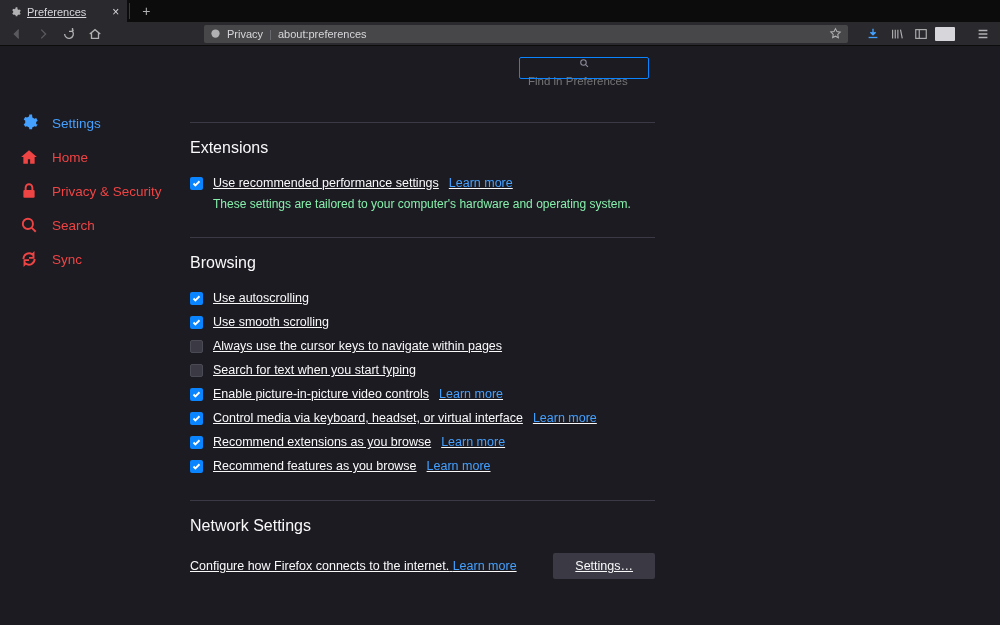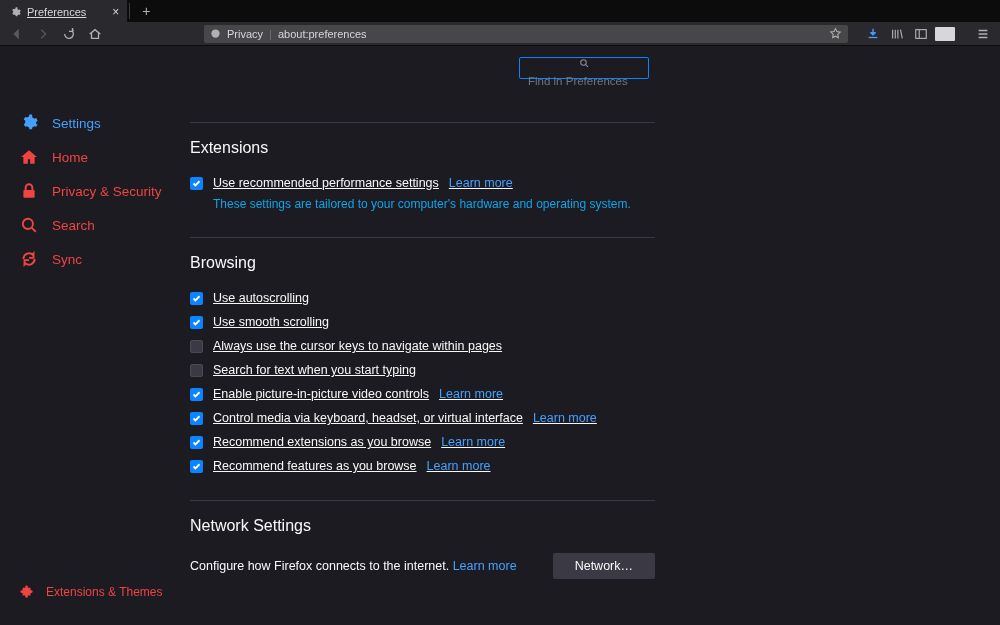--- a/index.html
+++ b/index.html
@@ -163,28 +163,29 @@
     border-radius: 2px;
     flex-shrink: 0;
     display: inline-flex; align-items: center; justify-content: center;
     cursor: pointer;
   }
   .chk.checked { background: #0a84ff; }
   .chk.unchecked { background: #3a3944; border: 1px solid #4a4a55; }
   .chk svg { width: 9px; height: 9px; stroke: #fff; stroke-width: 2.5; fill: none; }
   .link { color: #45a1ff; cursor: pointer; }
   .helper {
-    color: #0ea5e9; font-size: 12px;
+    color: #86efac; font-size: 12px;
     padding: 2px 0 4px 23px;
   }
 
   .netrow {
     display: flex; align-items: center; justify-content: space-between;
     font-size: 12.5px;
     padding-top: 4px;
+    text-decoration: underline;
   }
   .settings-btn {
     background: #3a3944;
     color: #f9f9fa;
     border: none;
     padding: 6px 22px;
     font-size: 12.5px;
     border-radius: 2px;
     cursor: pointer;
   }
@@ -321,28 +322,20 @@
     <div class="side-item">
       <span class="side-icon">
         <svg viewBox="0 0 16 16">
             <path fill="none" stroke="currentColor" stroke-width="1.7" d="M3 8a5 5 0 018-4l1-1v4H8M13 8a5 5 0 01-8 4l-1 1V9h4"></path>
           </svg>
       </span>
       <span>Sync</span>
     </div>
 
     <div class="side-bottom">
-      <div class="side-item">
-        <span class="side-icon">
-          <svg viewBox="0 0 16 16">
-              <path fill="currentColor" d="M6 2a1.5 1.5 0 013 0v1h3v3h1a1.5 1.5 0 010 3h-1v3H9v1a1.5 1.5 0 01-3 0v-1H3V9H2a1.5 1.5 0 010-3h1V3h3z"></path>
-            </svg>
-        </span>
-        <span>Extensions &amp; Themes</span>
-      </div>
     </div>
   </div>
 
   <div class="main">
 
     <div class="searchbox">
       <span class="magnifier">
         <svg viewBox="0 0 16 16">
             <circle cx="6.5" cy="6.5" r="4" fill="none" stroke="currentColor" stroke-width="1.5"></circle>
             <path stroke="currentColor" stroke-width="1.5" d="M10 10l3 3"></path>
@@ -433,19 +426,19 @@
           </div>
       </div>
 
       <div class="section">
         <h2>Network Settings</h2>
         <div class="netrow">
           <div>
             <span>Configure how Firefox connects to the internet.</span>
             <span class="link">Learn more</span>
           </div>
-          <button class="settings-btn">Network…</button>
+          <button class="settings-btn">Settings…</button>
         </div>
       </div>
 
     </div>
   </div>
 </div>
 
 </body></html>

